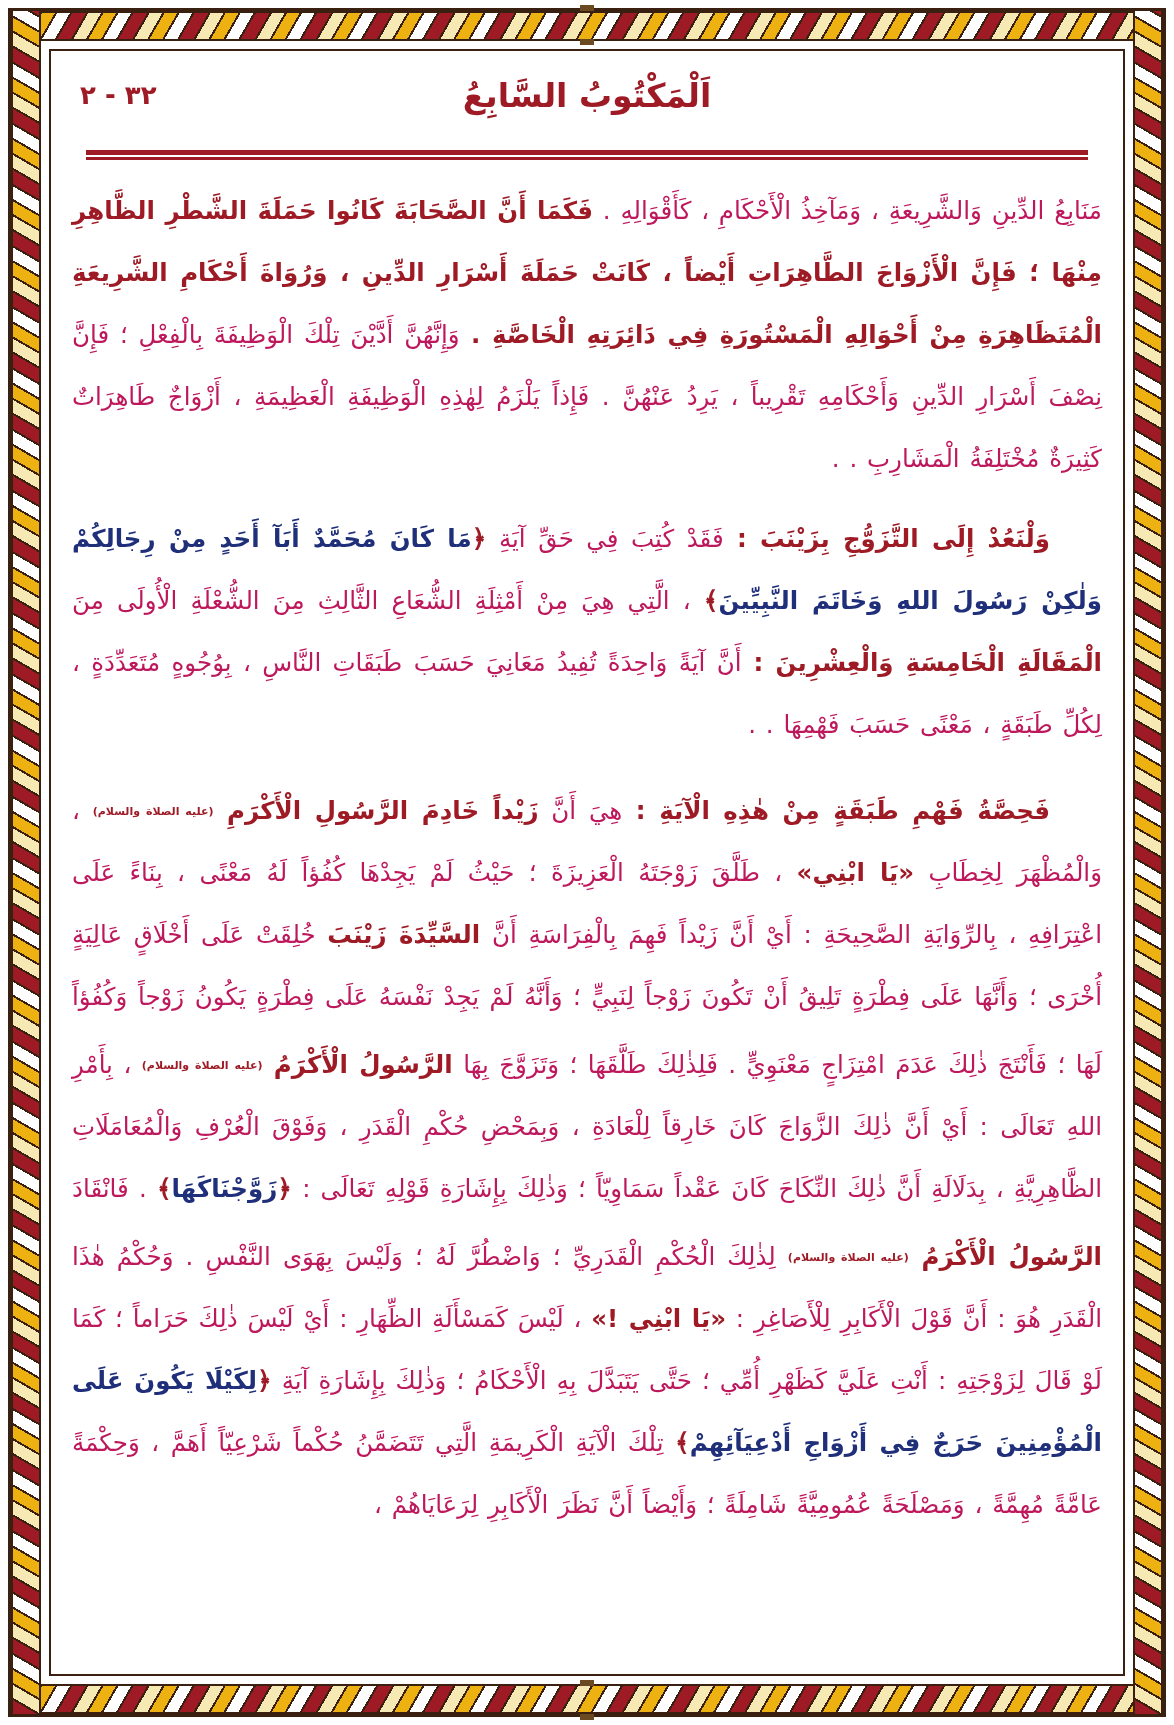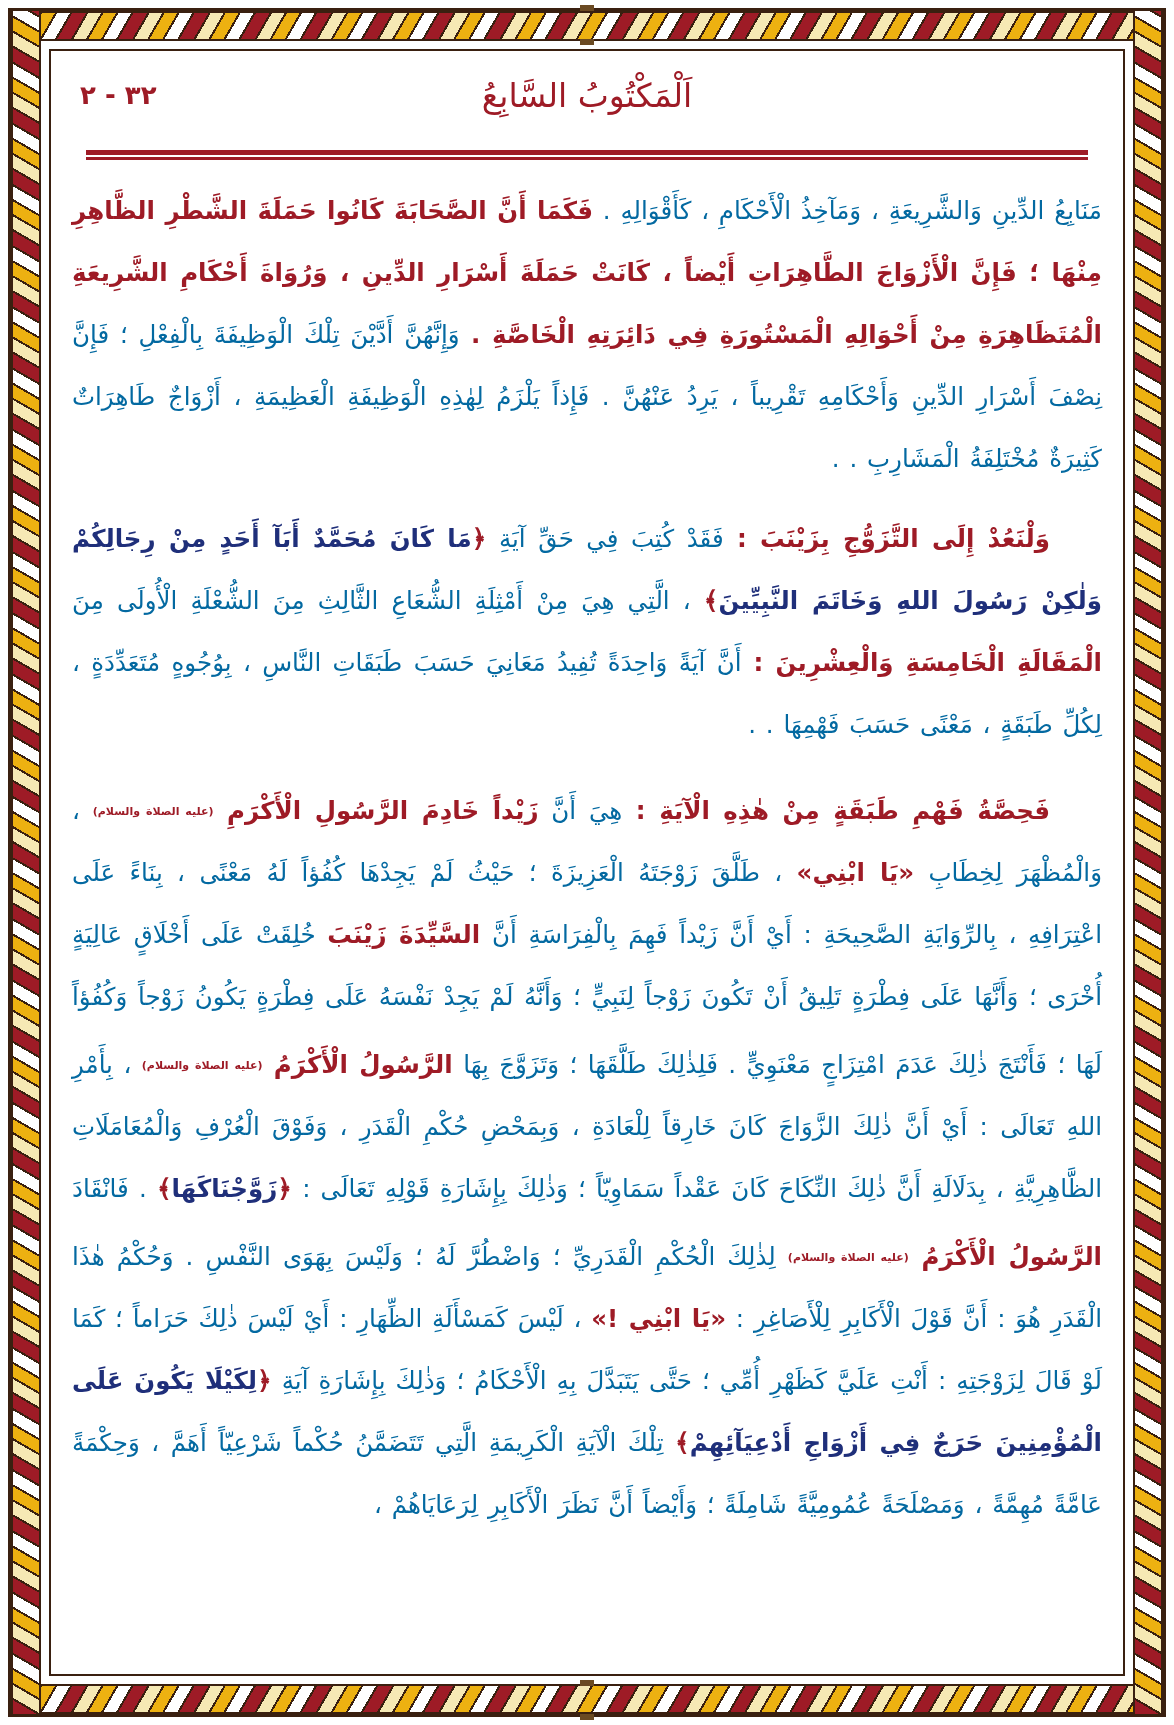--- a/index.html
+++ b/index.html
@@ -128,21 +128,21 @@
     font-family: "DejaVu Sans", "Liberation Sans", sans-serif;
   }
   .chapter-title {
     position: absolute;
     left: 0;
     right: 0;
     top: 10px;
     text-align: center;
     color: #9e1b26;
     font-size: 33px;
-    font-weight: normal;
+    font-weight: bold;
     font-family: "DejaVu Sans", "Liberation Sans", sans-serif;
   }
 
   .rule-double {
     margin: 6px 14px 20px 14px;
     height: 10px;
     border-top: 5px solid #9e1b26;
     border-bottom: 3px solid #9e1b26;
     box-sizing: border-box;
   }
@@ -156,21 +156,21 @@
     text-justify: inter-word;
     font-family: "DejaVu Sans", "Liberation Sans", sans-serif;
     word-spacing: 2px;
   }
   p.para:last-child { margin-bottom: 0; }
 
   .indent { display: inline-block; width: 52px; }
 
   .red  { color: #9e1b26; font-weight: bold; }
   .blue { color: #1f2f7a; font-weight: bold; }
-  .blk  { color: #0369a1; }
+  .blk  { color: #be185d; }
 
   
   .orn {
     color: #9e1b26;
     font-weight: bold;
     font-size: 25px;
   }
 
   
   .honorific {

